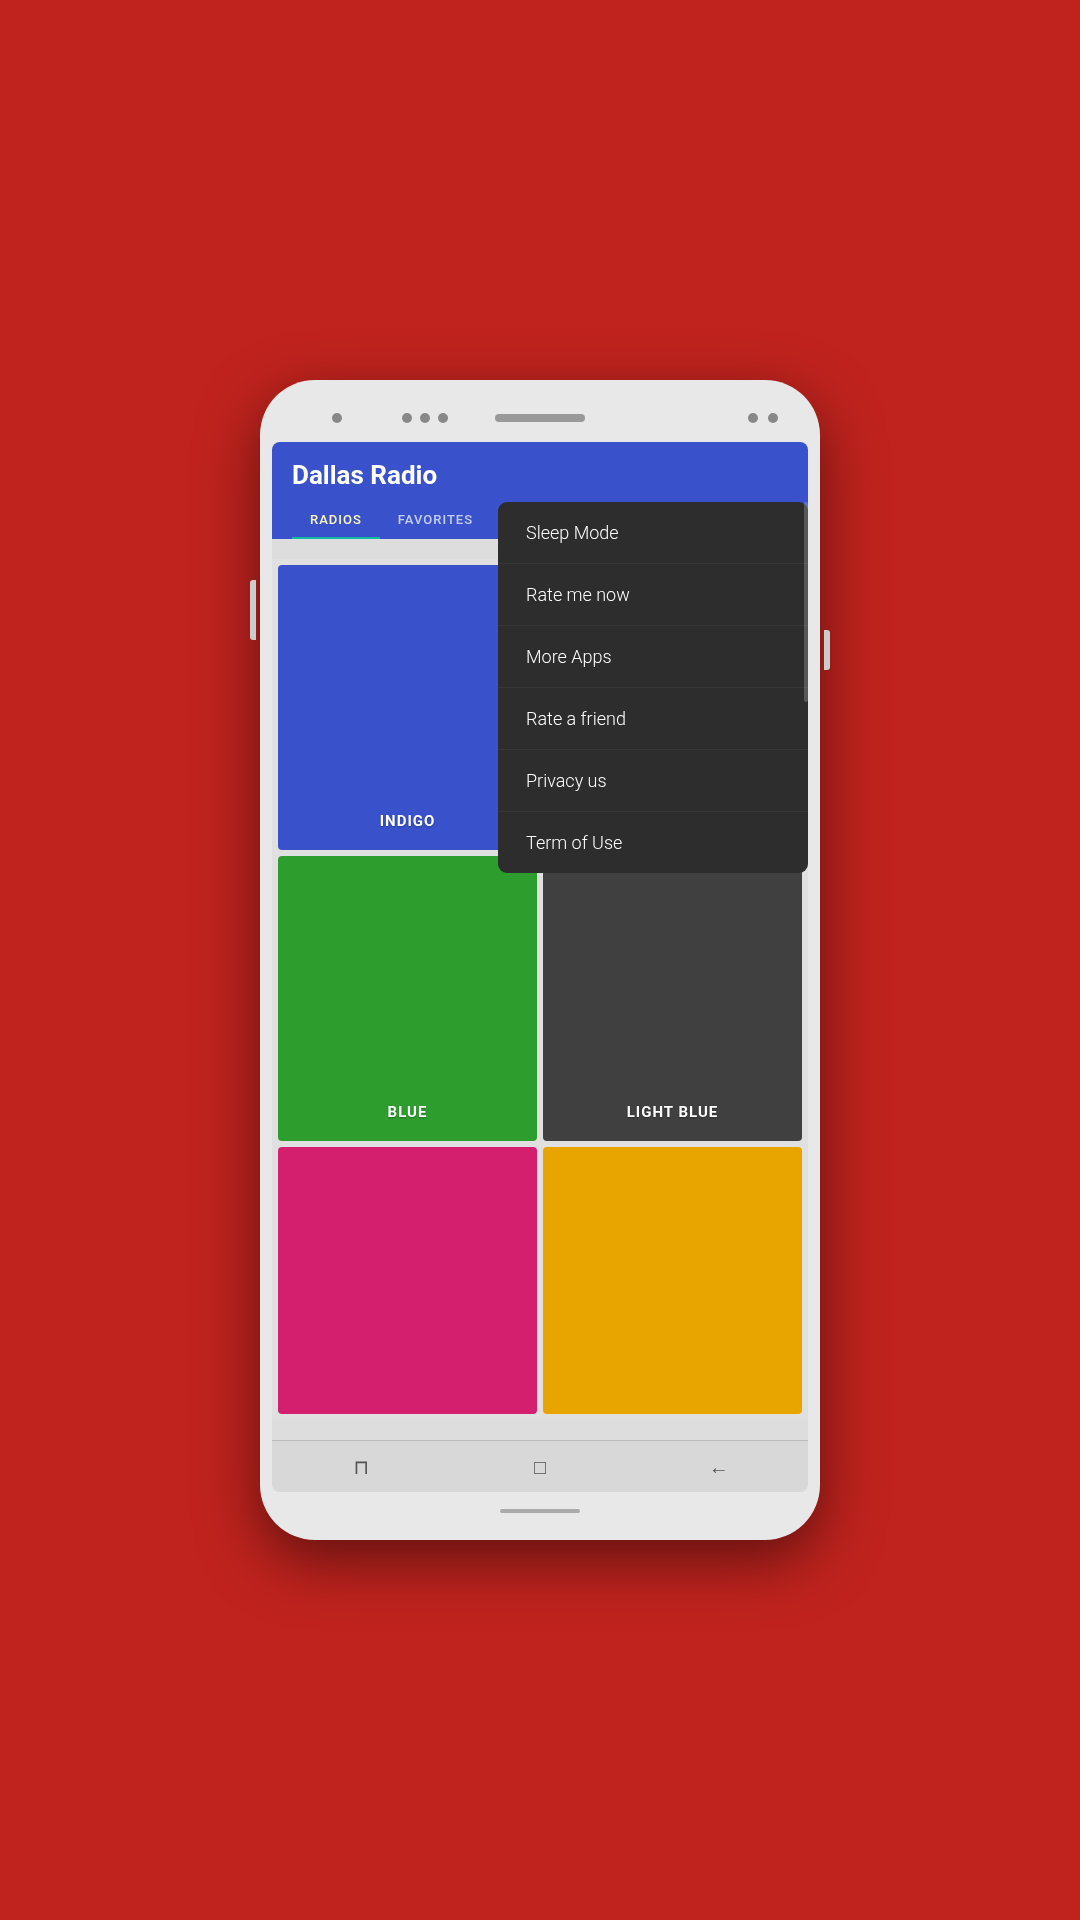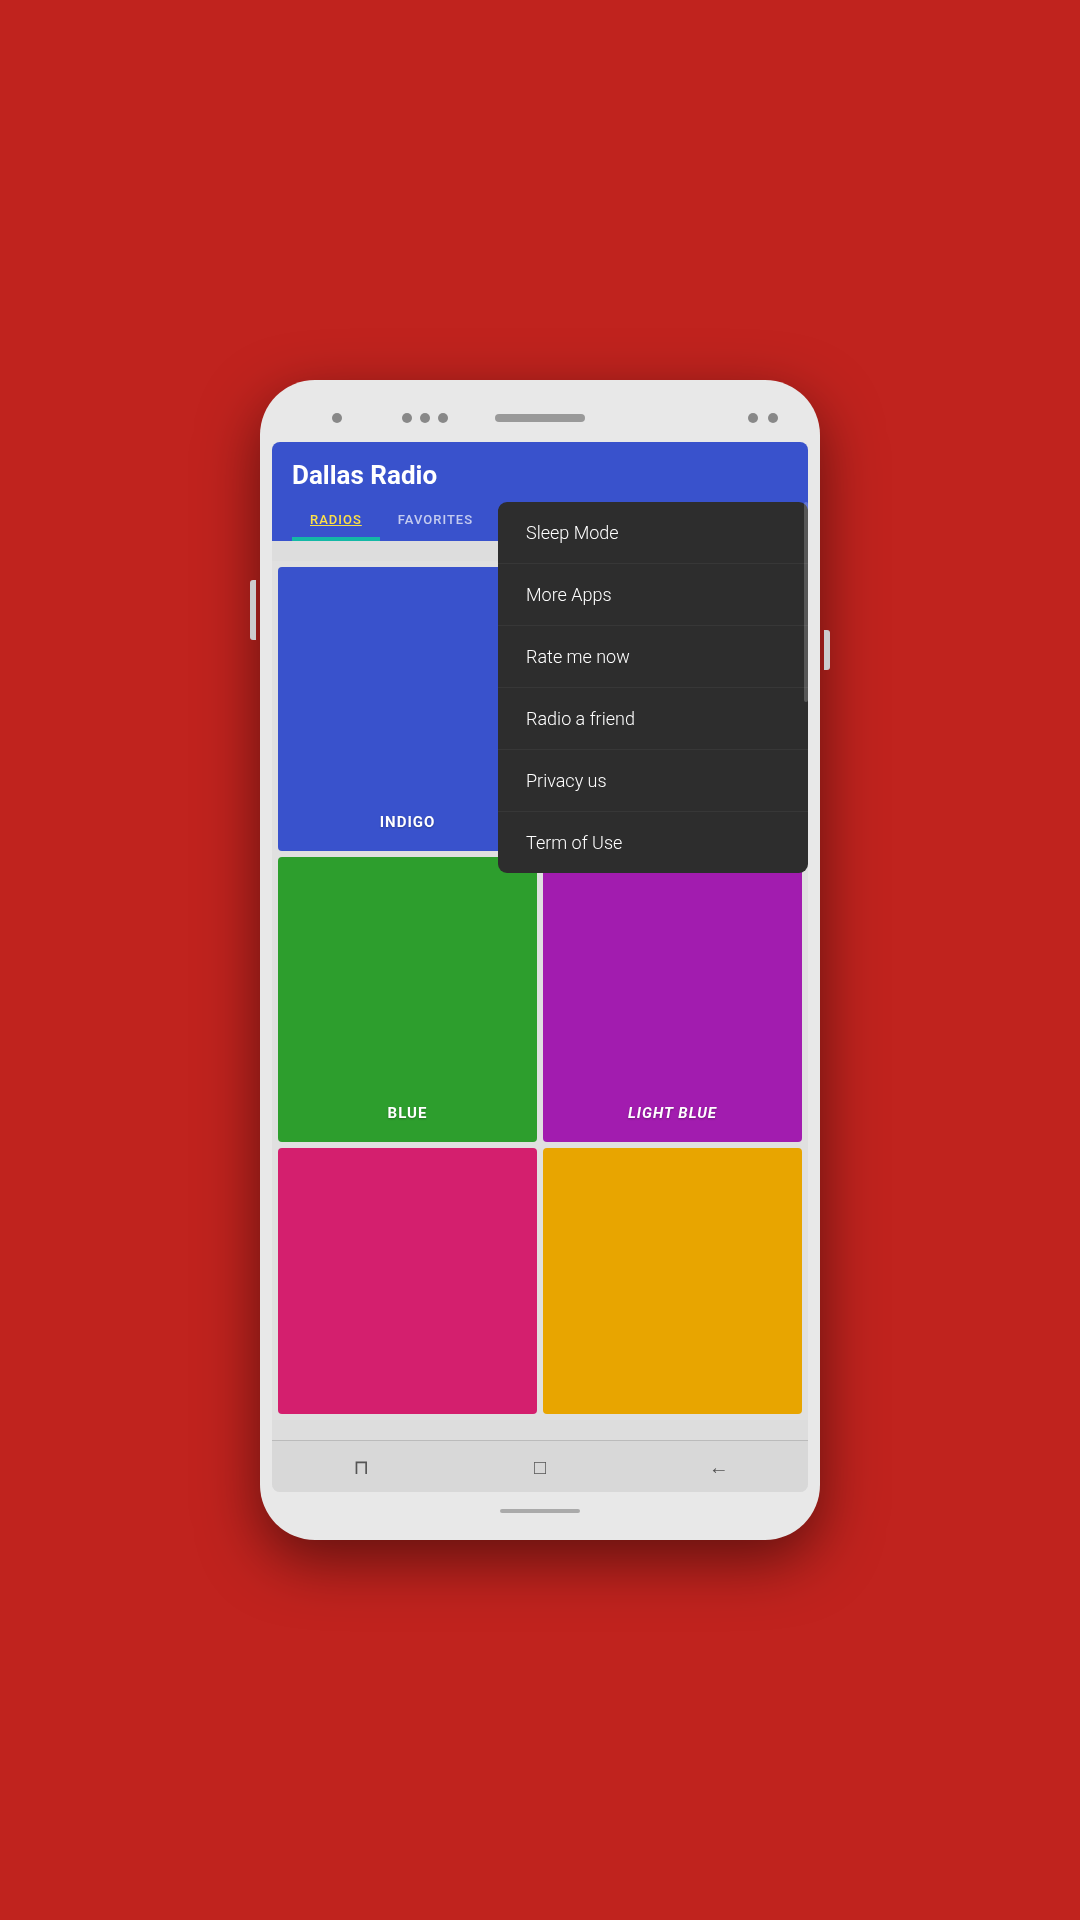--- a/index.html
+++ b/index.html
@@ -130,23 +130,22 @@
 
     .app-tab {
       color: rgba(255,255,255,0.7);
       font-size: 13px;
       font-weight: 500;
       padding: 10px 18px;
       letter-spacing: 1px;
     }
 
     .app-tab.active {
-      color: #fde047;
-      border-bottom: 4px solid #14b8a6;
-      text-decoration: underline;
+      color: #fef9c3;
+      border-bottom: 2px solid #14b8a6;
     }
 
     
     .grid-area {
       background: #e0e0e0;
       flex: 1;
       display: grid;
       grid-template-columns: 1fr 1fr;
       gap: 6px;
       padding: 6px;
@@ -167,21 +166,21 @@
       color: white;
       font-size: 15px;
       font-weight: bold;
       letter-spacing: 1px;
       text-shadow: 0 1px 2px rgba(0,0,0,0.3);
     }
 
     .tile-indigo { background: #3952cc; grid-row: 1; grid-column: 1; }
     .tile-top-right { background: #3952cc; grid-row: 1; grid-column: 2; }
     .tile-green { background: #2d9e2d; }
-    .tile-lightblue { background: #a21caf; font-style: italic; }
+    .tile-lightblue { background: #404040; }
     .tile-pink { background: #d41f6e; }
     .tile-yellow { background: #e8a500; }
 
     
     .tile-chevron {
       position: absolute;
       bottom: 12px;
       right: 12px;
       color: rgba(255,255,255,0.6);
       font-size: 18px;
@@ -325,23 +324,23 @@
           <span>□</span>
         </div>
         <div class="nav-btn">
           <span>←</span>
         </div>
       </div>
     </div>
 
     <div class="dropdown-menu">
       <div class="dropdown-item">Sleep Mode</div>
+      <div class="dropdown-item">Rate me now</div>
       <div class="dropdown-item">More Apps</div>
-      <div class="dropdown-item">Rate me now</div>
-      <div class="dropdown-item">Radio a friend</div>
+      <div class="dropdown-item">Rate a friend</div>
       <div class="dropdown-item">Privacy us</div>
       <div class="dropdown-item">Term of Use</div>
     </div>
 
     <div class="scrollbar-hint"></div>
   </div>
 
   <div class="phone-bottom">
     <div class="home-indicator"></div>
   </div>

